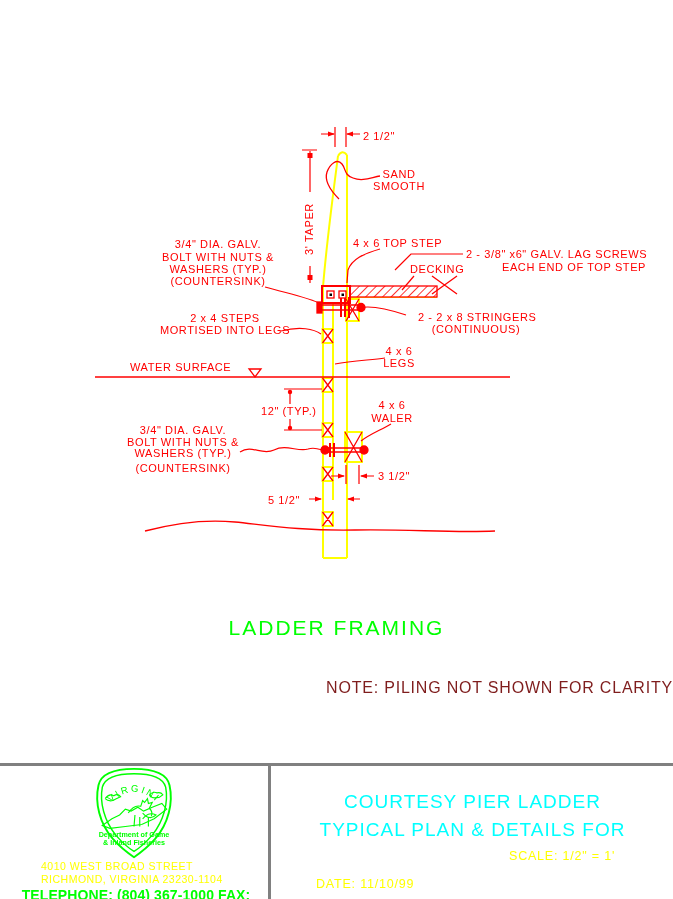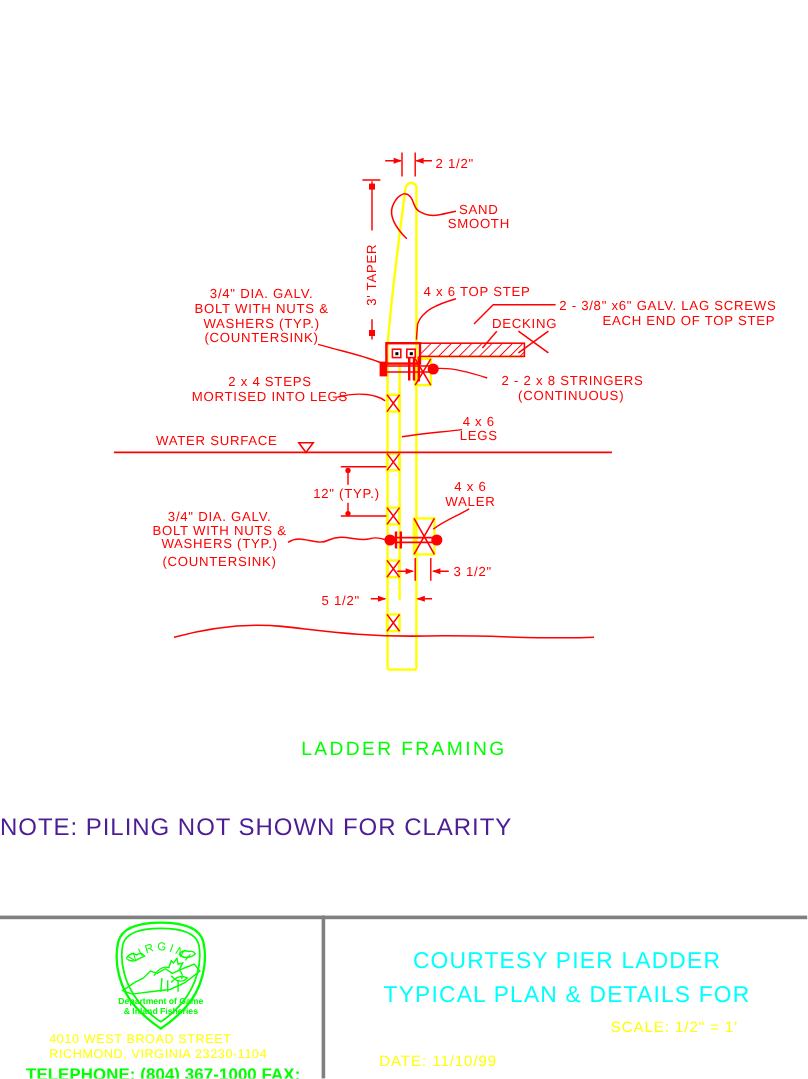--- a/index.html
+++ b/index.html
@@ -1,23 +1,23 @@
 <!DOCTYPE html>
 <html><head>
 <meta charset="utf-8">
 <style>
   html,body{margin:0;padding:0;background:#ffffff;}
   .page{position:relative;width:673px;height:899px;background:#ffffff;overflow:hidden;
         font-family:"Liberation Sans",sans-serif;}
   svg text{font-family:"Liberation Sans",sans-serif;}
   .drawing-svg{position:absolute;left:0;top:0;}
   .drawing-title{position:absolute;top:616px;left:0;width:673px;text-align:center;
-      color:#00ff00;font-size:16px;letter-spacing:2px;}
-  .drawing-note{position:absolute;top:679px;left:0;width:673px;text-align:left;
-      color:#4c1d95;font-size:20px;letter-spacing:0.8px;}
+      color:#00ff00;font-size:21px;letter-spacing:2px;}
+  .drawing-note{position:absolute;top:679px;left:0;width:673px;text-align:right;
+      color:#7f1d1d;font-size:16px;letter-spacing:0.8px;}
   .tb-hline{position:absolute;left:0;top:763px;width:673px;height:3px;background:#808080;}
   .tb-vline{position:absolute;left:268px;top:763px;width:3px;height:136px;background:#808080;}
   .logo-svg{position:absolute;left:84px;top:766px;}
   .tb-address{position:absolute;left:41px;top:860px;width:215px;text-align:left;
       color:#ffff00;font-size:10.5px;letter-spacing:0.5px;line-height:12.5px;}
   .tb-phone{position:absolute;left:8px;top:887px;width:256px;text-align:center;
       color:#00ff00;font-size:14px;font-weight:bold;letter-spacing:0.1px;}
   .tb-title{position:absolute;left:272px;top:788px;width:401px;text-align:center;
       color:#00ffff;font-size:19px;letter-spacing:1px;line-height:28px;}
   .tb-date{position:absolute;left:316px;top:849px;color:#ffff00;font-size:12.5px;letter-spacing:0.8px;margin-top:28px;}

